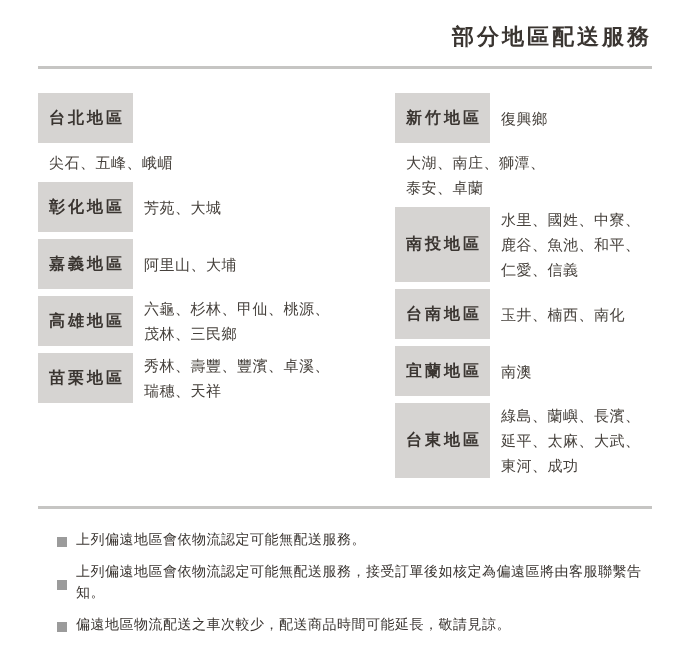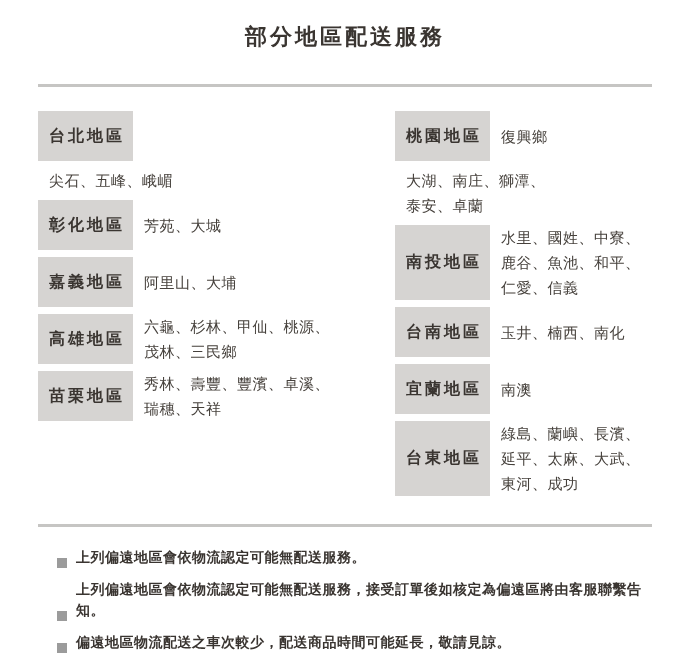--- a/index.html
+++ b/index.html
@@ -11,26 +11,26 @@
     color: var(--body-text, #46413c);
     overflow: hidden;
   }
   .page {
     width: 690px;
     height: 672px;
     padding: 22px 38px 0 38px;
     background: #ffffff;
   }
   .page-title {
-    text-align: center;
+    text-align: right;
     font-size: 22px;
     font-weight: bold;
     letter-spacing: 3px;
     color: var(--heading-text, #3a3531);
-    margin-bottom: 32px;
+    margin-bottom: 14px;
   }
   .divider {
     height: 3px;
     background: var(--divider, #c6c5c3);
   }
   .regions {
     display: flex;
     margin-top: 24px;
   }
   .col { display: flex; flex-direction: column; }
@@ -61,24 +61,24 @@
     padding-left: 11px;
     font-size: 15px;
     line-height: 25px;
     color: var(--body-text, #46413c);
   }
   .region-items .items-text { white-space: pre; letter-spacing: 0.5px; }
   .divider-bottom { margin-top: 21px; }
   .notes { margin-top: 20px; }
   .note {
     display: flex;
-    align-items: flex-end;
+    align-items: center;
     margin-bottom: 11px;
     font-size: 14px;
-    font-weight: bold;
+    font-weight: normal;
     line-height: 21px;
     color: var(--heading-text, #3a3531);
     letter-spacing: 0.5px;
   }
   .bullet {
     flex: none;
     width: 10px;
     height: 10px;
     margin: 5px 9px 0 19px;
     background: var(--bullet, #9b9b9b);
@@ -127,21 +127,21 @@
         <div class="region-label">苗栗地區</div>
         <div class="region-items">
             <span class="items-text">秀林、壽豐、豐濱、卓溪、
 瑞穗、天祥</span>
           </div>
       </div>
     </div>
 
     <div class="col col-right">
       <div class="region-row">
-        <div class="region-label">桃園地區</div>
+        <div class="region-label">新竹地區</div>
         <div class="region-items">
             <span class="items-text">復興鄉</span>
           </div>
       </div>
       <div class="region-row">
         <div class="region-items">
             <span class="items-text">大湖、南庄、獅潭、
 泰安、卓蘭</span>
           </div>
       </div>

